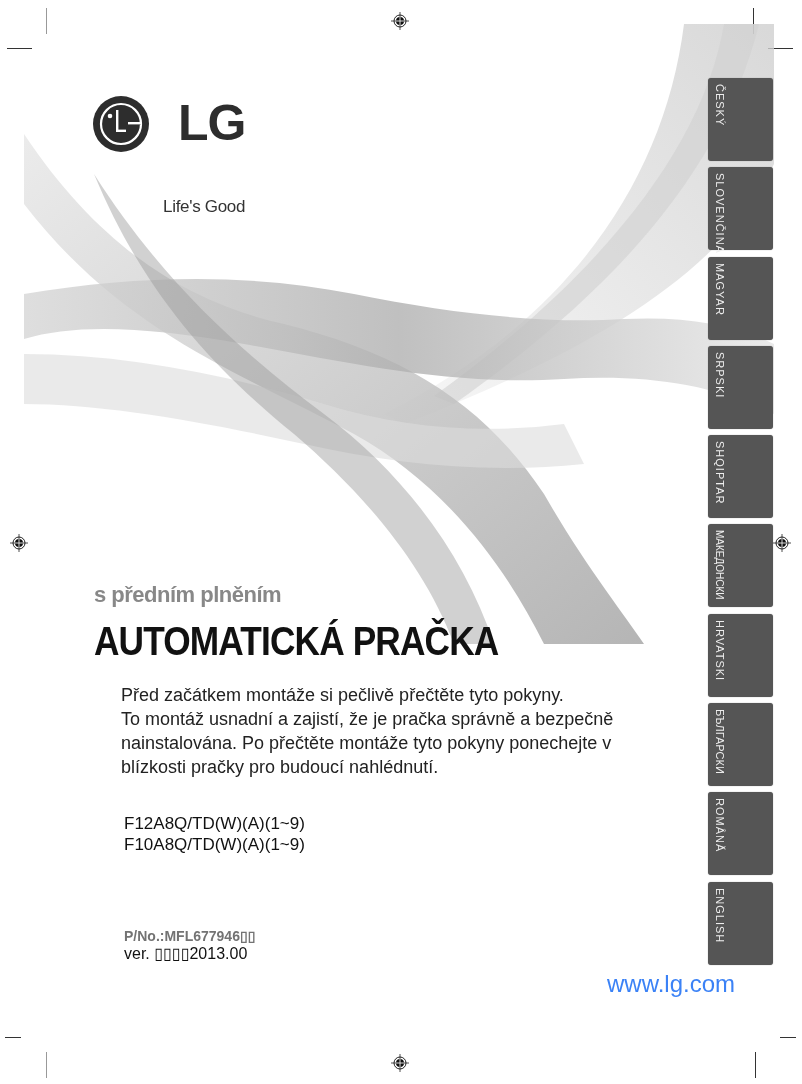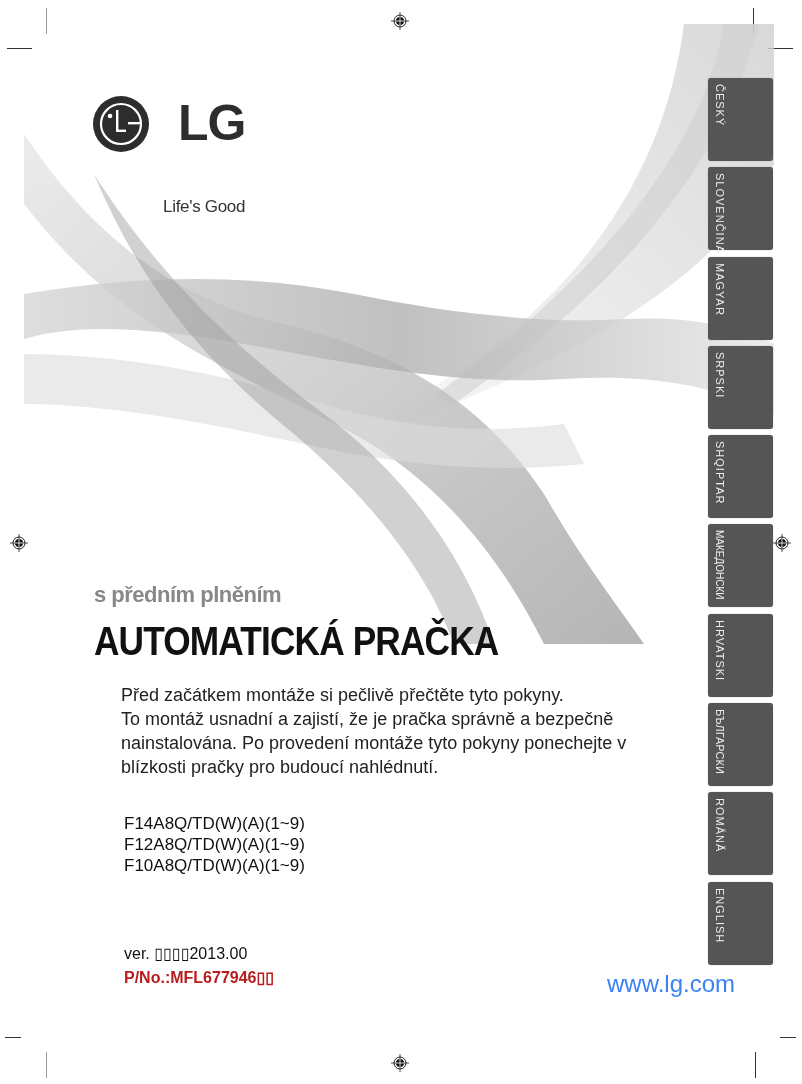--- a/index.html
+++ b/index.html
@@ -12,21 +12,21 @@
   .logo-lg { position:absolute; left:64px; top:2px; font-family:"Liberation Sans", sans-serif; font-weight:bold; font-size:50px; line-height:52px; color:#2d2d2d; letter-spacing:-1px;margin-left:22px; }
   .logo-tag { position:absolute; left:71px; top:54px; font-size:17px; color:#333; white-space:nowrap; letter-spacing:-0.3px;margin-top:48px; }
   .tabs { position:absolute; left:708px; top:78px; width:66px; }
   .tab { position:absolute; left:0; width:65px; height:83px; background:#555; border-radius:3px; box-shadow:0 0 1px #888; }
   .tab span { position:absolute; left:6px; top:6px; writing-mode:vertical-rl; font-size:11px; color:#eee; letter-spacing:1px; white-space:nowrap; }
   .subtitle { position:absolute; left:94px; top:582px; font-weight:bold; font-size:22px; color:#888; letter-spacing:-0.5px; }
   .title { position:absolute; left:94px; top:618px; font-weight:bold; font-size:41px; color:#111; letter-spacing:-1px; transform:scaleX(0.86); transform-origin:left; white-space:nowrap; }
   .intro { position:absolute; left:93px; top:683px; width:560px; font-size:18px; line-height:24px; color:#222; }
   .intro div { white-space:nowrap;margin-left:28px; }
   .models { position:absolute; left:124px; top:813px; font-size:17px; line-height:21px; color:#111; }
-  .pno { position:absolute; left:124px; top:968px; font-size:16px; font-weight:bold; color:#b91c1c; }
+  .pno { position:absolute; left:124px; top:928px; font-size:14px; font-weight:bold; color:#737373; }
   .ver { position:absolute; left:124px; top:944px; font-size:16px; color:#111; }
   .web { position:absolute; left:607px; top:970px; font-size:24px; color:#3b82f6; }
 </style>
 </head>
 <body>
 
 <div class="crop" style="left:46px;top:8px;width:1px;height:26px;background:#999;"></div>
 <div class="crop" style="left:7px;top:48px;width:25px;height:1px;"></div>
 <div class="crop" style="left:753px;top:8px;width:1px;height:26px;"></div>
 <div class="crop" style="left:768px;top:48px;width:25px;height:1px;"></div>
@@ -143,26 +143,25 @@
       <span>ENGLISH</span>
     </div>
 </div>
 
 <div class="subtitle">s předním plněním</div>
 <div class="title">AUTOMATICKÁ PRAČKA</div>
 
 <div class="intro">
   <div>Před začátkem montáže si pečlivě přečtěte tyto pokyny.</div>
   <div>To montáž usnadní a zajistí, že je pračka správně a bezpečně</div>
-  <div>nainstalována. Po provedení montáže tyto pokyny ponechejte v</div>
+  <div>nainstalována. Po přečtěte montáže tyto pokyny ponechejte v</div>
   <div>blízkosti pračky pro budoucí nahlédnutí.</div>
 </div>
 
 <div class="models">
-  <div>F14A8Q/TD(W)(A)(1~9)</div>
   <div>F12A8Q/TD(W)(A)(1~9)</div>
   <div>F10A8Q/TD(W)(A)(1~9)</div>
 </div>
 
 <div class="pno">P/No.:MFL677946▯▯</div>
 <div class="ver">ver. ▯▯▯▯2013.00</div>
 
 <div class="web">www.lg.com</div>
 
 </body></html>

